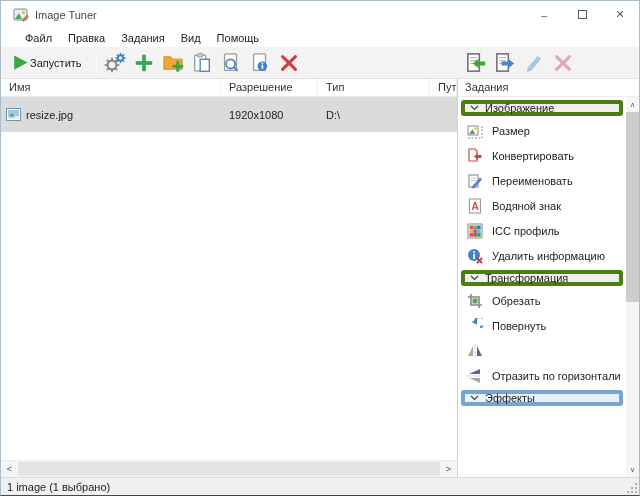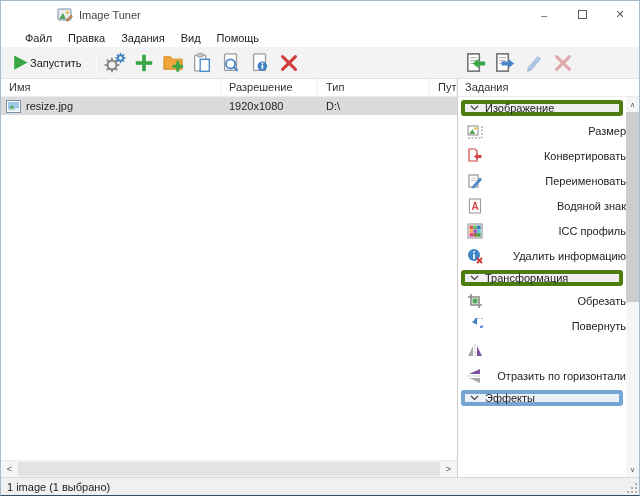--- a/index.html
+++ b/index.html
@@ -6,21 +6,21 @@
   html,body { width:640px; height:496px; overflow:hidden; background:#fff; }
   body { font-family:"Liberation Sans", sans-serif; font-size:11px; color:#222; }
 
   .window {
     width:640px; height:496px;
     border:1px solid #a8bccb; border-bottom-color:#2e4d68;
     display:flex; flex-direction:column; background:#fff;
   }
 
   
-  .titlebar { height:27px; background:#fff; display:flex; align-items:center; padding-left:12px; flex:0 0 auto;margin-left:44px; }
+  .titlebar { height:27px; background:#fff; display:flex; align-items:center; padding-left:12px; flex:0 0 auto; }
   .app-icon { width:16px; height:16px; flex:0 0 auto; }
   .title-text { margin-left:6px; color:#444; }
   .win-controls { margin-left:auto; display:flex; height:100%; }
   .win-btn { width:38px; height:100%; display:flex; align-items:center; justify-content:center; color:#5a5a5a; font-size:11px; }
   .max-box { width:9px; height:9px; border:1px solid #5a5a5a; display:inline-block; }
 
   
   .menubar { height:19px; background:#fff; display:flex; align-items:center; padding-left:16px; flex:0 0 auto; }
   .menu-item { padding:2px 8px; color:#222; }
 
@@ -31,37 +31,37 @@
   .tb-icon { width:29px; height:28px; display:flex; align-items:center; justify-content:center; }
   .tasks-toolbar { position:absolute; left:460px; top:0; height:100%; display:flex; align-items:center; }
 
   
   .main { flex:1 1 auto; display:flex; min-height:0; }
 
   .left-panel { width:457px; flex:0 0 auto; border-right:1px solid #cfcfcf; display:flex; flex-direction:column; background:#fff; }
   .col-headers { height:18px; flex:0 0 auto; display:grid; grid-template-columns:220px 97px 112px 1fr; border-bottom:1px solid #ececec; }
   .col-header { padding-left:8px; line-height:17px; color:#333; border-right:1px solid #f1f1f1; overflow:hidden; white-space:nowrap; }
   .file-rows { flex:1 1 auto; overflow:hidden; background:#fff; }
-  .file-row { height:18px; display:grid; grid-template-columns:220px 97px 112px 1fr; align-items:center; background:#dbdbdb; }
+  .file-row { height:35px; display:grid; grid-template-columns:220px 97px 112px 1fr; align-items:center; background:#dbdbdb; }
   .cell { padding-left:8px; white-space:nowrap; overflow:hidden; }
   .cell-name { display:flex; align-items:center; gap:5px; padding-left:5px; }
 
   .h-scrollbar { height:17px; flex:0 0 auto; background:#f5f5f5; border-top:1px solid #ebebeb; display:flex; align-items:stretch; }
   .h-arrow { width:17px; display:flex; align-items:center; justify-content:center; font-size:9px; color:#555; }
   .h-thumb { flex:1 1 auto; background:#e3e3e3; margin:1px 0; }
 
   .right-panel { flex:1 1 auto; display:flex; flex-direction:column; background:#fff; min-width:0; }
   .panel-header { height:18px; flex:0 0 auto; line-height:17px; padding-left:7px; border-bottom:1px solid #ececec; color:#333; }
   .empty-tasks { height:62px; flex:0 0 auto; display:flex; align-items:center; justify-content:center; color:#9a9a9a; border-bottom:1px solid #ececec; }
 
   .tasks-area { flex:1 1 auto; display:flex; min-height:0; }
   .tasks-list { flex:1 1 auto; overflow:hidden; padding-top:1px; min-width:0; }
   .section-header { height:16px; margin:2px 3px; background:#efefef; border:4px solid #4d7c0f; border-radius:3px; display:flex; align-items:center; gap:6px; padding-left:5px; color:#222; }
   .section-header.focused { background:#e9f0f8; border-color:#76a4d3; }
-  .task-item { height:25px; display:flex; align-items:center; gap:9px; padding-left:9px; white-space:nowrap; overflow:hidden;justify-content:space-between; }
+  .task-item { height:25px; display:flex; align-items:center; gap:9px; padding-left:9px; white-space:nowrap; overflow:hidden; }
   .task-icon { width:16px; height:16px; flex:0 0 auto; }
 
   .v-scrollbar { width:13px; flex:0 0 auto; background:#f5f5f5; display:flex; flex-direction:column; align-items:center; }
   .v-arrow { height:15px; width:100%; display:flex; align-items:center; justify-content:center; font-size:7px; color:#555; }
   .v-thumb { width:13px; height:190px; background:#cdcdcd; }
   .v-track-fill { flex:1 1 auto; }
 
   
   .statusbar { height:18px; flex:0 0 auto; background:#f0f0f0; border-top:1px solid #d9d9d9; display:flex; align-items:center; padding-left:6px; position:relative; }
   .resize-grip { position:absolute; right:1px; bottom:1px; }

